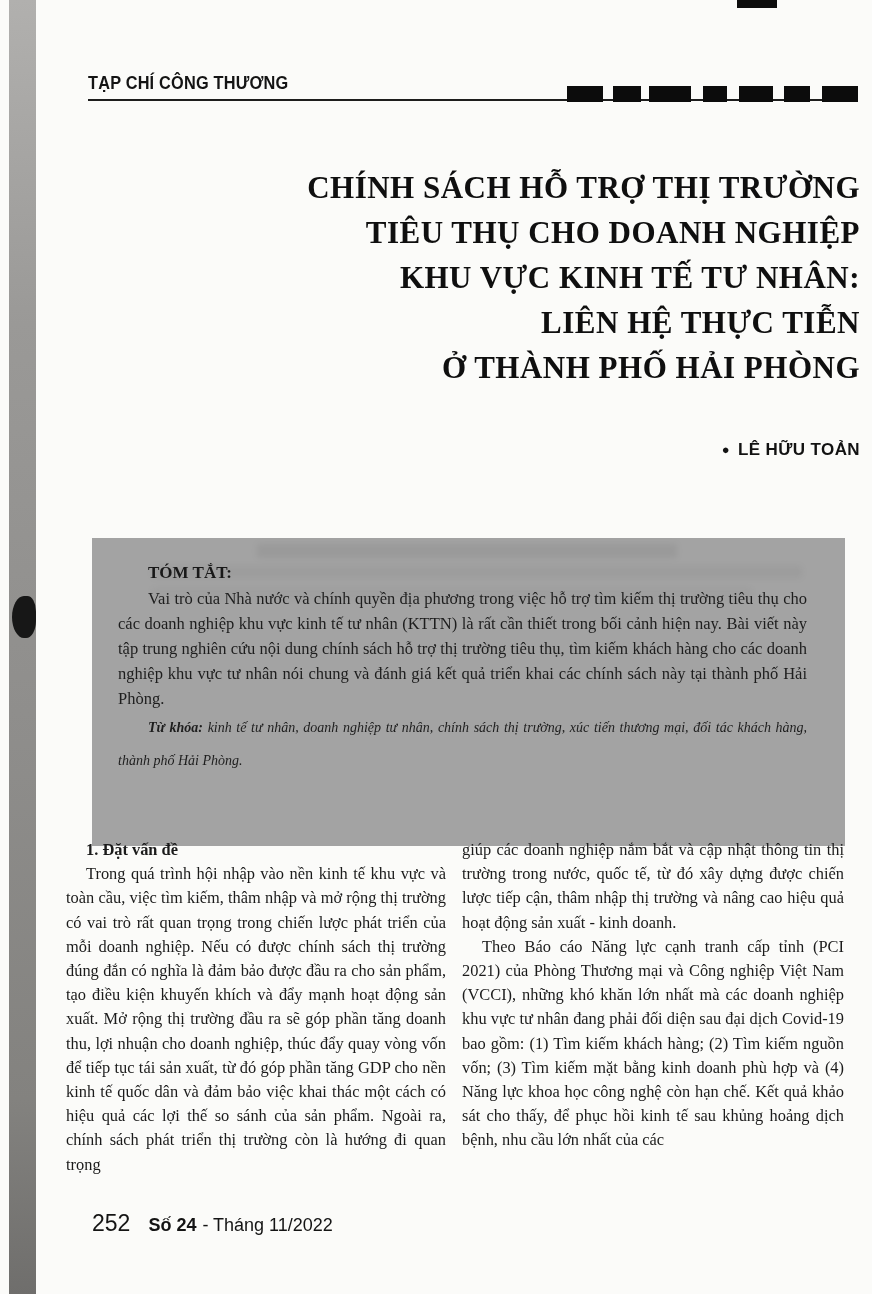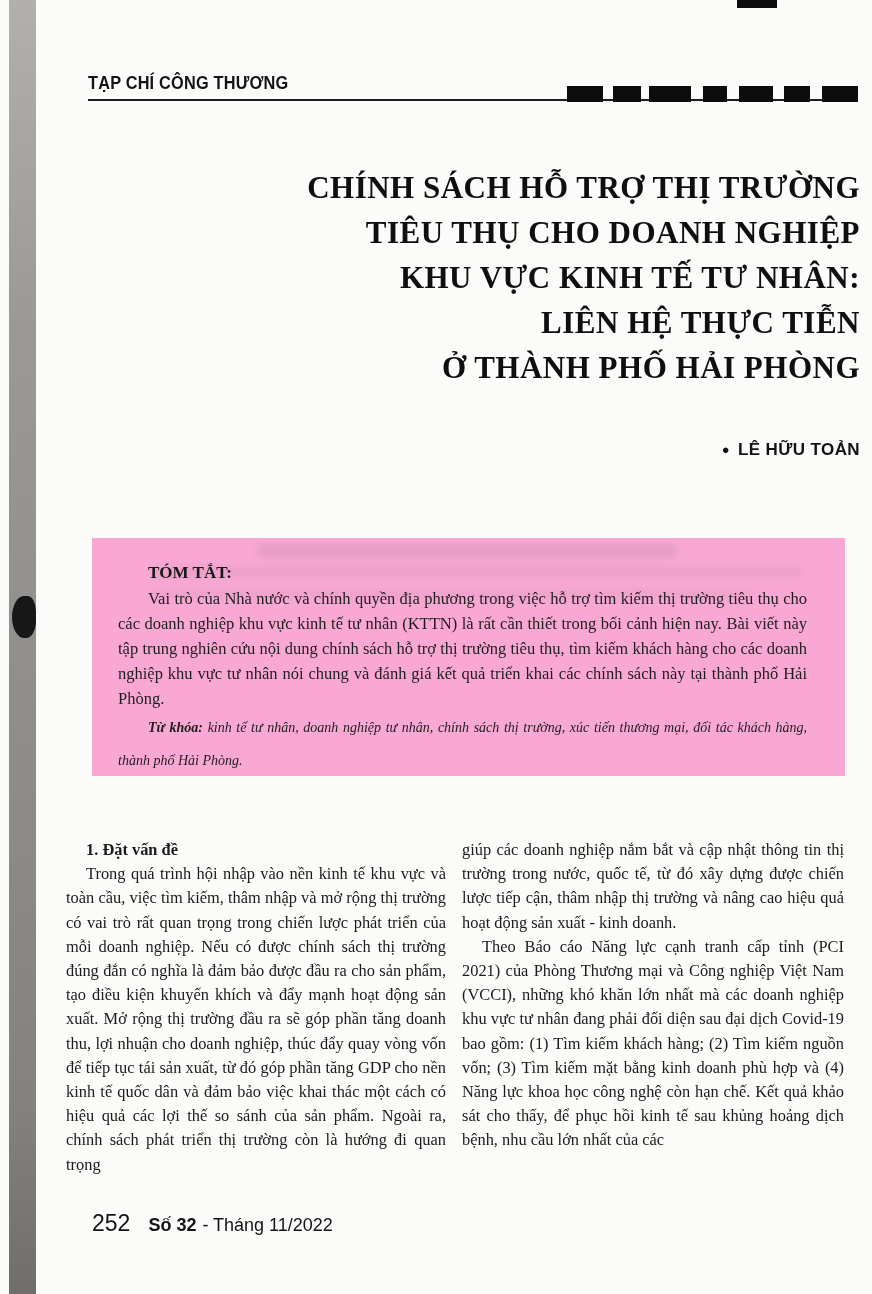--- a/index.html
+++ b/index.html
@@ -42,22 +42,22 @@
   }
   .author-row {
     position: absolute; left: 64px; top: 440px; width: 796px; text-align: right;
     font-family: "Liberation Sans", sans-serif; font-weight: 700; font-size: 17px;
     letter-spacing: .4px; color: #121212;
   }
   .author-row .bullet { font-size: 13px; margin-right: 8px; position: relative; top: -1px; }
 
   
   .abstract-box {
-    position: absolute; left: 92px; top: 538px; width: 753px; height: 238px;
-    background: #f9a8d4; padding: 22px 38px 16px 26px;
+    position: absolute; left: 92px; top: 538px; width: 753px; height: 308px;
+    background: #a3a3a3; padding: 22px 38px 16px 26px;
   }
   .abstract-box p { margin: 0; text-indent: 30px; }
   .abstract-heading { font-weight: 700; font-size: 17px; line-height: 26px; color: #161616; }
   .abstract-body { font-size: 16.5px; line-height: 25px; text-align: justify; color: #1d1d1d; }
   .abstract-keywords { font-size: 14px; line-height: 33px; text-align: justify; font-style: italic; color: #1d1d1d; }
   .abstract-keywords .kw-label { font-weight: 600; }
   .bleed { position: absolute; background: #4a4a4a; filter: blur(3px); }
   .bleed-1 { left: 165px; top: 6px;  width: 420px; height: 14px; opacity: .10; }
   .bleed-2 { left: 60px;  top: 28px; width: 650px; height: 12px; opacity: .07; }
   .bleed-3 { left: 60px;  top: 50px; width: 600px; height: 11px; opacity: .05; }
@@ -124,16 +124,16 @@
   <div class="col col-left">
     <div class="sec-heading">1. Đặt vấn đề</div>
     <p>Trong quá trình hội nhập vào nền kinh tế khu vực và toàn cầu, việc tìm kiếm, thâm nhập và mở rộng thị trường có vai trò rất quan trọng trong chiến lược phát triển của mỗi doanh nghiệp. Nếu có được chính sách thị trường đúng đắn có nghĩa là đảm bảo được đầu ra cho sản phẩm, tạo điều kiện khuyến khích và đẩy mạnh hoạt động sản xuất. Mở rộng thị trường đầu ra sẽ góp phần tăng doanh thu, lợi nhuận cho doanh nghiệp, thúc đẩy quay vòng vốn để tiếp tục tái sản xuất, từ đó góp phần tăng GDP cho nền kinh tế quốc dân và đảm bảo việc khai thác một cách có hiệu quả các lợi thế so sánh của sản phẩm. Ngoài ra, chính sách phát triển thị trường còn là hướng đi quan trọng</p>
   </div>
   <div class="col col-right">
     <p class="no-indent">giúp các doanh nghiệp nắm bắt và cập nhật thông tin thị trường trong nước, quốc tế, từ đó xây dựng được chiến lược tiếp cận, thâm nhập thị trường và nâng cao hiệu quả hoạt động sản xuất - kinh doanh.</p>
     <p>Theo Báo cáo Năng lực cạnh tranh cấp tỉnh (PCI 2021) của Phòng Thương mại và Công nghiệp Việt Nam (VCCI), những khó khăn lớn nhất mà các doanh nghiệp khu vực tư nhân đang phải đối diện sau đại dịch Covid-19 bao gồm: (1) Tìm kiếm khách hàng; (2) Tìm kiếm nguồn vốn; (3) Tìm kiếm mặt bằng kinh doanh phù hợp và (4) Năng lực khoa học công nghệ còn hạn chế. Kết quả khảo sát cho thấy, để phục hồi kinh tế sau khủng hoảng dịch bệnh, nhu cầu lớn nhất của các</p>
   </div>
 
   <div class="footer">
-    <span class="num">252</span><span class="issue">Số 32</span><span>- Tháng 11/2022</span>
+    <span class="num">252</span><span class="issue">Số 24</span><span>- Tháng 11/2022</span>
   </div>
 
 </div>
 
 </body></html>

